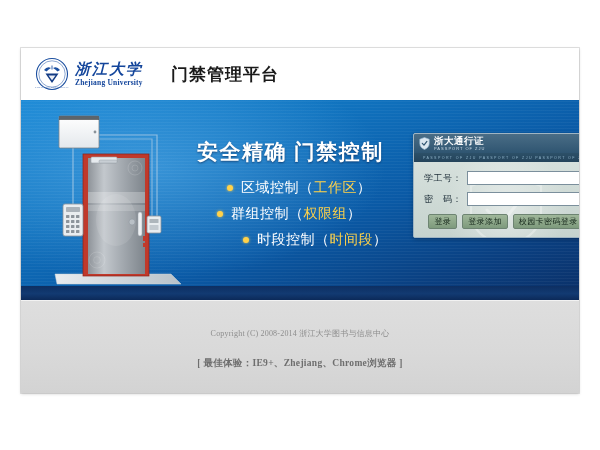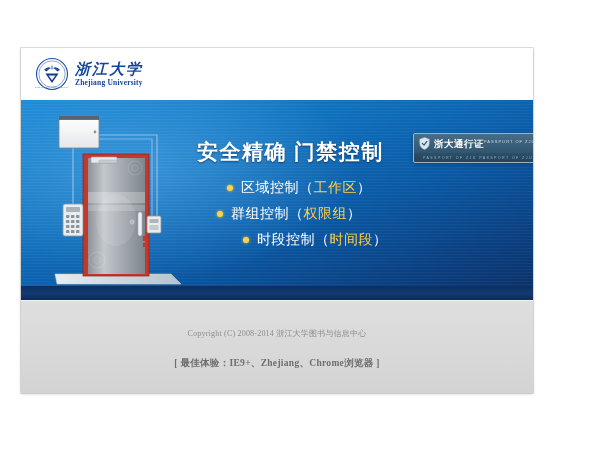--- a/index.html
+++ b/index.html
@@ -9,21 +9,21 @@
     width: 600px;
     height: 450px;
     overflow: hidden;
     font-family: "Liberation Sans", sans-serif;
   }
 
   #page {
     position: absolute;
     left: 21px;
     top: 48px;
-    width: 512px;
+    width: 558px;
     height: 345px;
     background: #ffffff;
     box-shadow: 0 1px 3px rgba(0,0,0,0.18), 0 0 0 1px #e3e3e3;
     overflow: hidden;
   }
 
   
   .site-header {
     height: 52px;
     background: #ffffff;
@@ -189,21 +189,21 @@
     letter-spacing: 0.5px;
     line-height: 1;
   }
   .login-title-en {
     font-size: 4px;
     color: #cddce6;
     letter-spacing: 1px;
     line-height: 1;
     margin-top: 1.5px;
   }
-  .login-title-text { display: flex; flex-direction: row; justify-content: flex-end; }
+  .login-title-text { display: flex; flex-direction: column; justify-content: flex-end; }
   .login-ticker {
     height: 9px;
     background: linear-gradient(180deg, #2c5068 0%, #24435a 100%);
     overflow: hidden;
     display: flex;
     align-items: center;
     white-space: nowrap;
   }
   .login-ticker span {
     font-size: 3.6px;
@@ -320,20 +320,21 @@
           <path d="M10.5 16.5 L23.5 16.5 L17 26 Z" fill="#123b84"></path>
           <path d="M13.5 18.6 L20.5 18.6 L17 23.2 Z" fill="#ffffff" opacity="0.92"></path>
           <text x="17" y="31.2" font-family="Liberation Serif, serif" font-size="2.7" fill="#1b4fa0" text-anchor="middle" letter-spacing="0.25">ZHEJIANG UNIVERSITY</text>
         </svg>
       </div>
       <div class="logo-wordmark">
         <div class="logo-cn">浙江大学</div>
         <div class="logo-en">Zhejiang University</div>
       </div>
     </div>
+    <div class="platform-title">门禁管理平台</div>
   </div>
 
   <div class="banner">
 
     <div class="illustration">
       <svg width="160" height="190" viewBox="0 0 160 190">
         <defs>
           <linearGradient id="doorG" x1="0" y1="0" x2="1" y2="0">
             <stop offset="0%" stop-color="#8e9399"></stop>
             <stop offset="28%" stop-color="#c3c8cd"></stop>
@@ -440,20 +441,42 @@
           <div class="login-title-cn">浙大通行证</div>
           <div class="login-title-en">PASSPORT OF ZJU</div>
         </div>
 
       </div>
 
       <div class="login-ticker">
         <span>PASSPORT OF ZJU   PASSPORT OF ZJU   PASSPORT OF ZJU   PASSPORT OF ZJU   PASSPORT OF ZJU</span>
       </div>
 
+      <div class="login-body">
+        <svg class="login-watermark" viewBox="0 0 82 78">
+          <path d="M41 3 L76 16 V42 C76 61 60 71 41 76 C22 71 6 61 6 42 V16 Z" fill="none" stroke="#ffffff" stroke-width="2.2" opacity="0.9"></path>
+          <path d="M22 40 L36 54 L60 24" fill="none" stroke="#ffffff" stroke-width="3" opacity="0.9" stroke-linecap="round" stroke-linejoin="round"></path>
+        </svg>
+
+        <div class="form-row">
+          <div class="form-label">学工号：</div>
+          <input class="form-input" type="text" value="" placeholder="" style="">
+        </div>
+
+        <div class="form-row">
+          <div class="form-label">密　码：</div>
+          <input class="form-input" type="password" value="" placeholder="" style="">
+        </div>
+
+        <div class="login-buttons">
+          <button class="login-btn">登录</button>
+          <button class="login-btn">登录添加</button>
+          <button class="login-btn">校园卡密码登录</button>
+        </div>
+      </div>
     </div>
 
     <div class="banner-bottom-strip"></div>
   </div>
 
   <div class="site-footer">
     <div class="footer-copyright">Copyright (C) 2008-2014 浙江大学图书与信息中心</div>
     <div class="footer-browsers">[ 最佳体验：IE9+、Zhejiang、Chrome浏览器 ]</div>
   </div>
 

